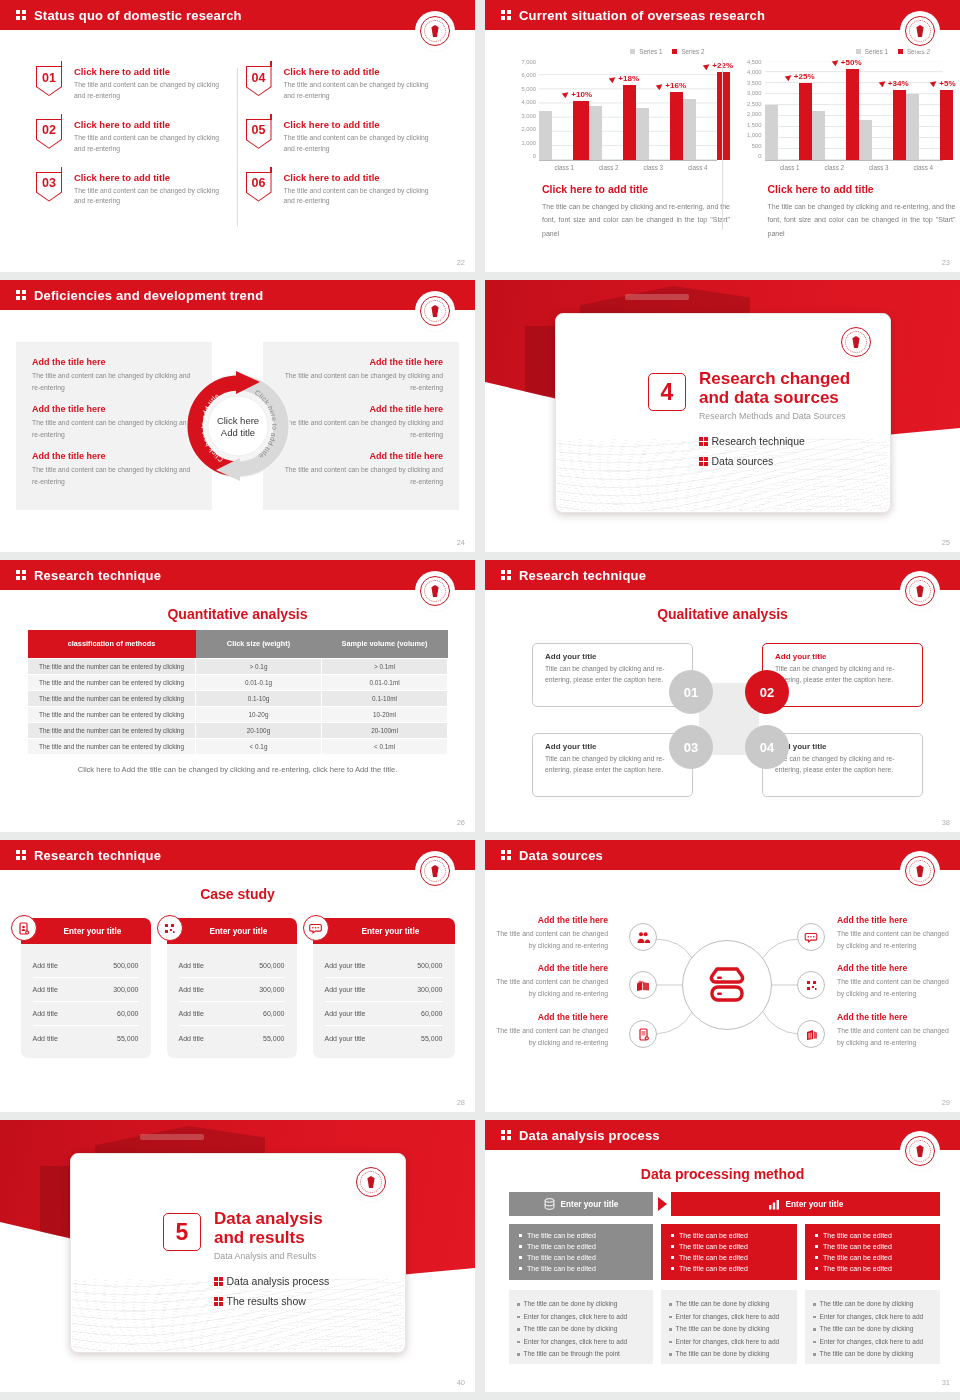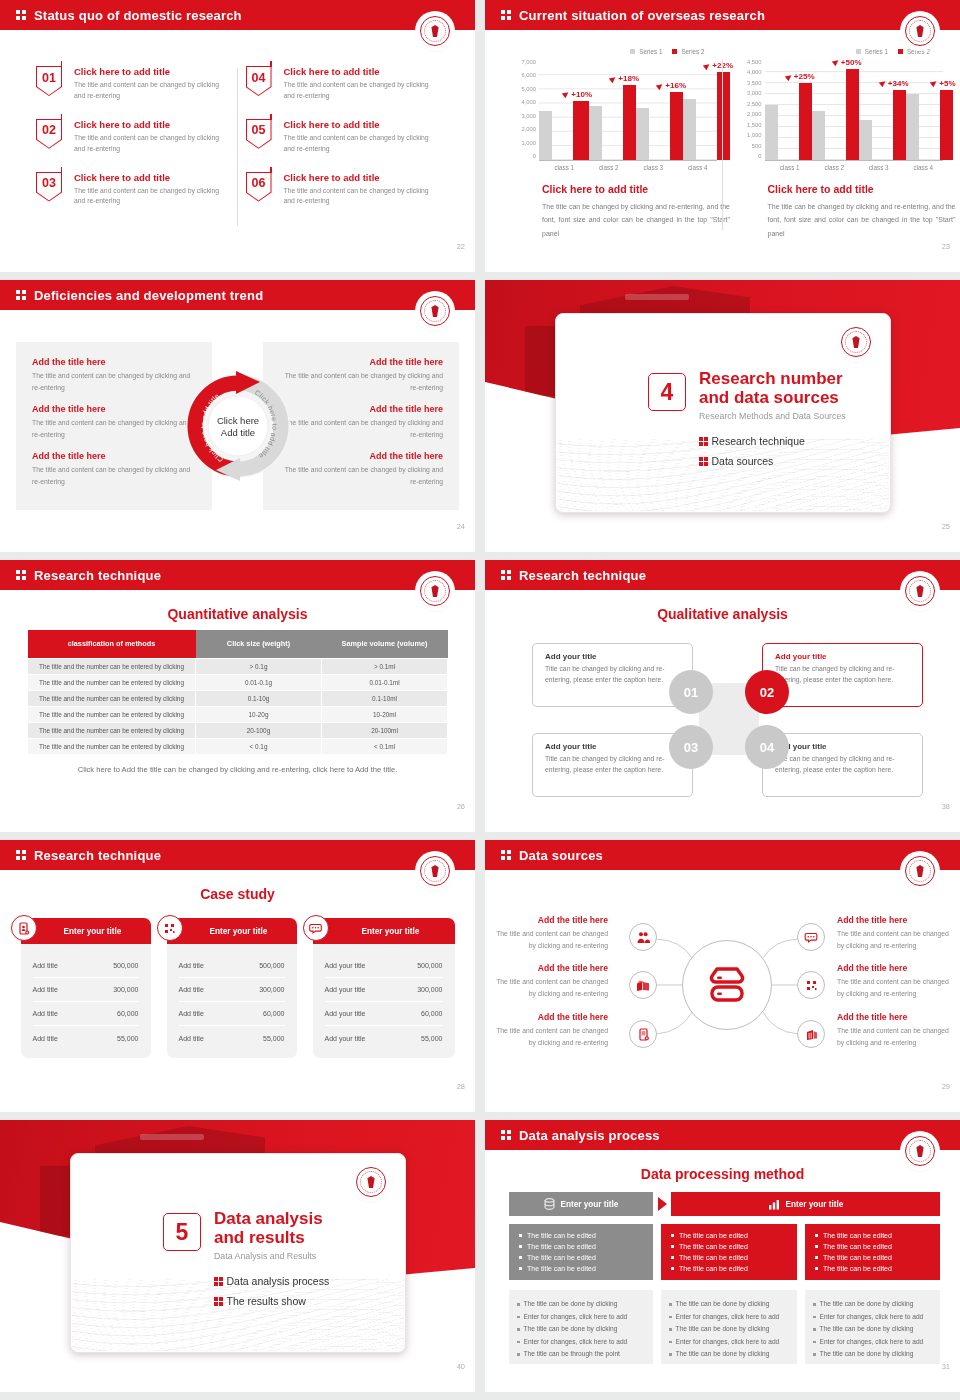--- a/index.html
+++ b/index.html
@@ -10,21 +10,21 @@
   
   .hdr { height:30px; background:#d8121d; display:flex; align-items:center; padding-left:16px; }
   .hdots { width:4px; height:4px; background:#fff; box-shadow:6px 0 #fff,0 6px #fff,6px 6px #fff; margin:-6px 14px 0 0; }
   .htitle { color:#fff; font-weight:bold; font-size:13px; letter-spacing:.2px; }
   .logo { position:absolute; top:13px; right:22px; width:36px; height:36px; background:#fff; border-radius:50%;
           box-shadow:0 0 0 2px #fff,0 1px 3px rgba(0,0,0,.18); z-index:5; }
   .logo .ring { position:absolute; inset:3px; border:1.3px solid #c41320; border-radius:50%; }
   .logo .ring2 { position:absolute; inset:7px; border:1px dotted #d86a70; border-radius:50%; }
   .logo .emblem { position:absolute; left:50%; top:50%; width:9px; height:12px; transform:translate(-50%,-50%);
           background:#c41320; clip-path:polygon(50% 0,90% 18%,72% 100%,28% 100%,10% 18%); }
-  .pg { position:absolute; right:10px; bottom:21px; font-size:7.5px; color:#b0b0b0; }
+  .pg { position:absolute; right:10px; bottom:5px; font-size:7.5px; color:#b0b0b0; }
   .rdots { width:3.5px; height:3.5px; background:#d8121d; box-shadow:5px 0 #d8121d,0 5px #d8121d,5px 5px #d8121d; margin:-5px 9px 0 0; flex:0 0 auto; }
   .vdiv { position:absolute; width:1px; background:#ddd; }
 
   
   .s22-body { display:flex; padding:36px 20px 0 36px; }
   .s22-col { width:50%; display:flex; flex-direction:column; gap:17px; }
   .itm { display:flex; align-items:flex-start; gap:12px; }
   .badge { position:relative; width:26px; height:30px; flex:0 0 auto; }
   .badge::after { content:""; position:absolute; right:0; top:-5px; width:1.5px; height:6px; background:#d8121d; }
   .badge .bo { position:absolute; inset:0; background:#d8121d; clip-path:polygon(0 0,100% 0,100% 70%,50% 100%,0 70%); }
@@ -479,21 +479,21 @@
       <div class="logo">
           <span class="ring"></span>
           <span class="ring2"></span>
           <span class="emblem"></span>
         </div>
       <div class="cwrap">
         <div class="crow">
           <div class="numbox">4</div>
           <div>
             <div class="ctitle">
-              <div>Research number</div>
+              <div>Research changed</div>
                 <div>and data sources</div>
             </div>
             <div class="csub">Research Methods and Data Sources</div>
           </div>
         </div>
         <div class="cbuls">
           <div class="cbul">
               <span class="rdots"></span>
               <span>Research technique</span>
             </div>

